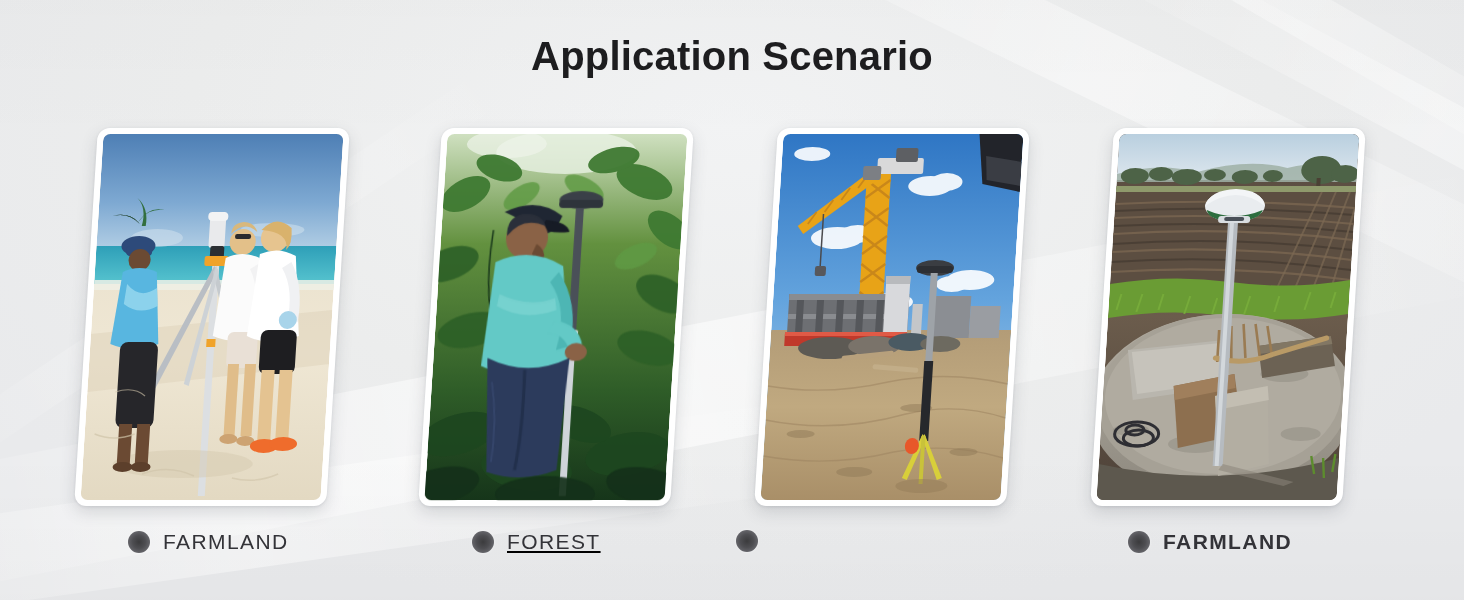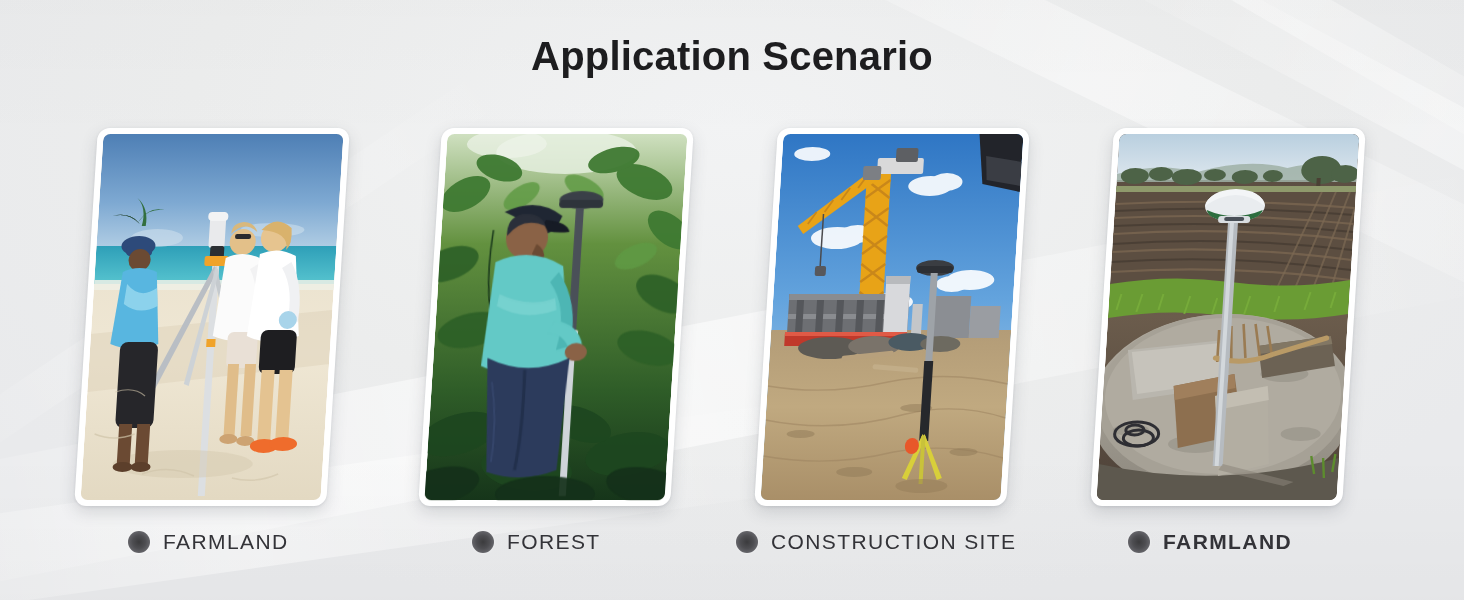--- a/index.html
+++ b/index.html
@@ -82,21 +82,21 @@
   
   .caption {
     position: absolute;
     top: 530px;
     display: flex;
     align-items: center;
     gap: 13px;
     z-index: 6;
   }
   .caption.c0 { left: 128px; }
-  .caption.c1 { left: 472px; }
+  .caption.c1 { left: 472px; text-decoration: underline; }
   .caption.c2 { left: 736px; }
   .caption.c3 { left: 1128px; font-weight: bold; }
 
   .bullet {
     width: 22px; height: 22px;
     border-radius: 50%;
     background: radial-gradient(circle at 50% 50%, #3b3b3d 0%, #4e4e52 42%, #65656a 70%, #8a8a90 100%);
     flex: 0 0 auto;
     box-shadow: 0 0 3px rgba(255,255,255,.55);
   }
@@ -539,18 +539,17 @@
 <div class="caption c0">
   <div class="bullet"></div>
   <div class="caption-label">FARMLAND</div>
 </div>
 <div class="caption c1">
   <div class="bullet"></div>
   <div class="caption-label">FOREST</div>
 </div>
 <div class="caption c2">
   <div class="bullet"></div>
-  <div class="caption-label">CONSTRUCTION SITE</div>
 </div>
 <div class="caption c3">
   <div class="bullet"></div>
   <div class="caption-label">FARMLAND</div>
 </div>
 
 </body></html>

